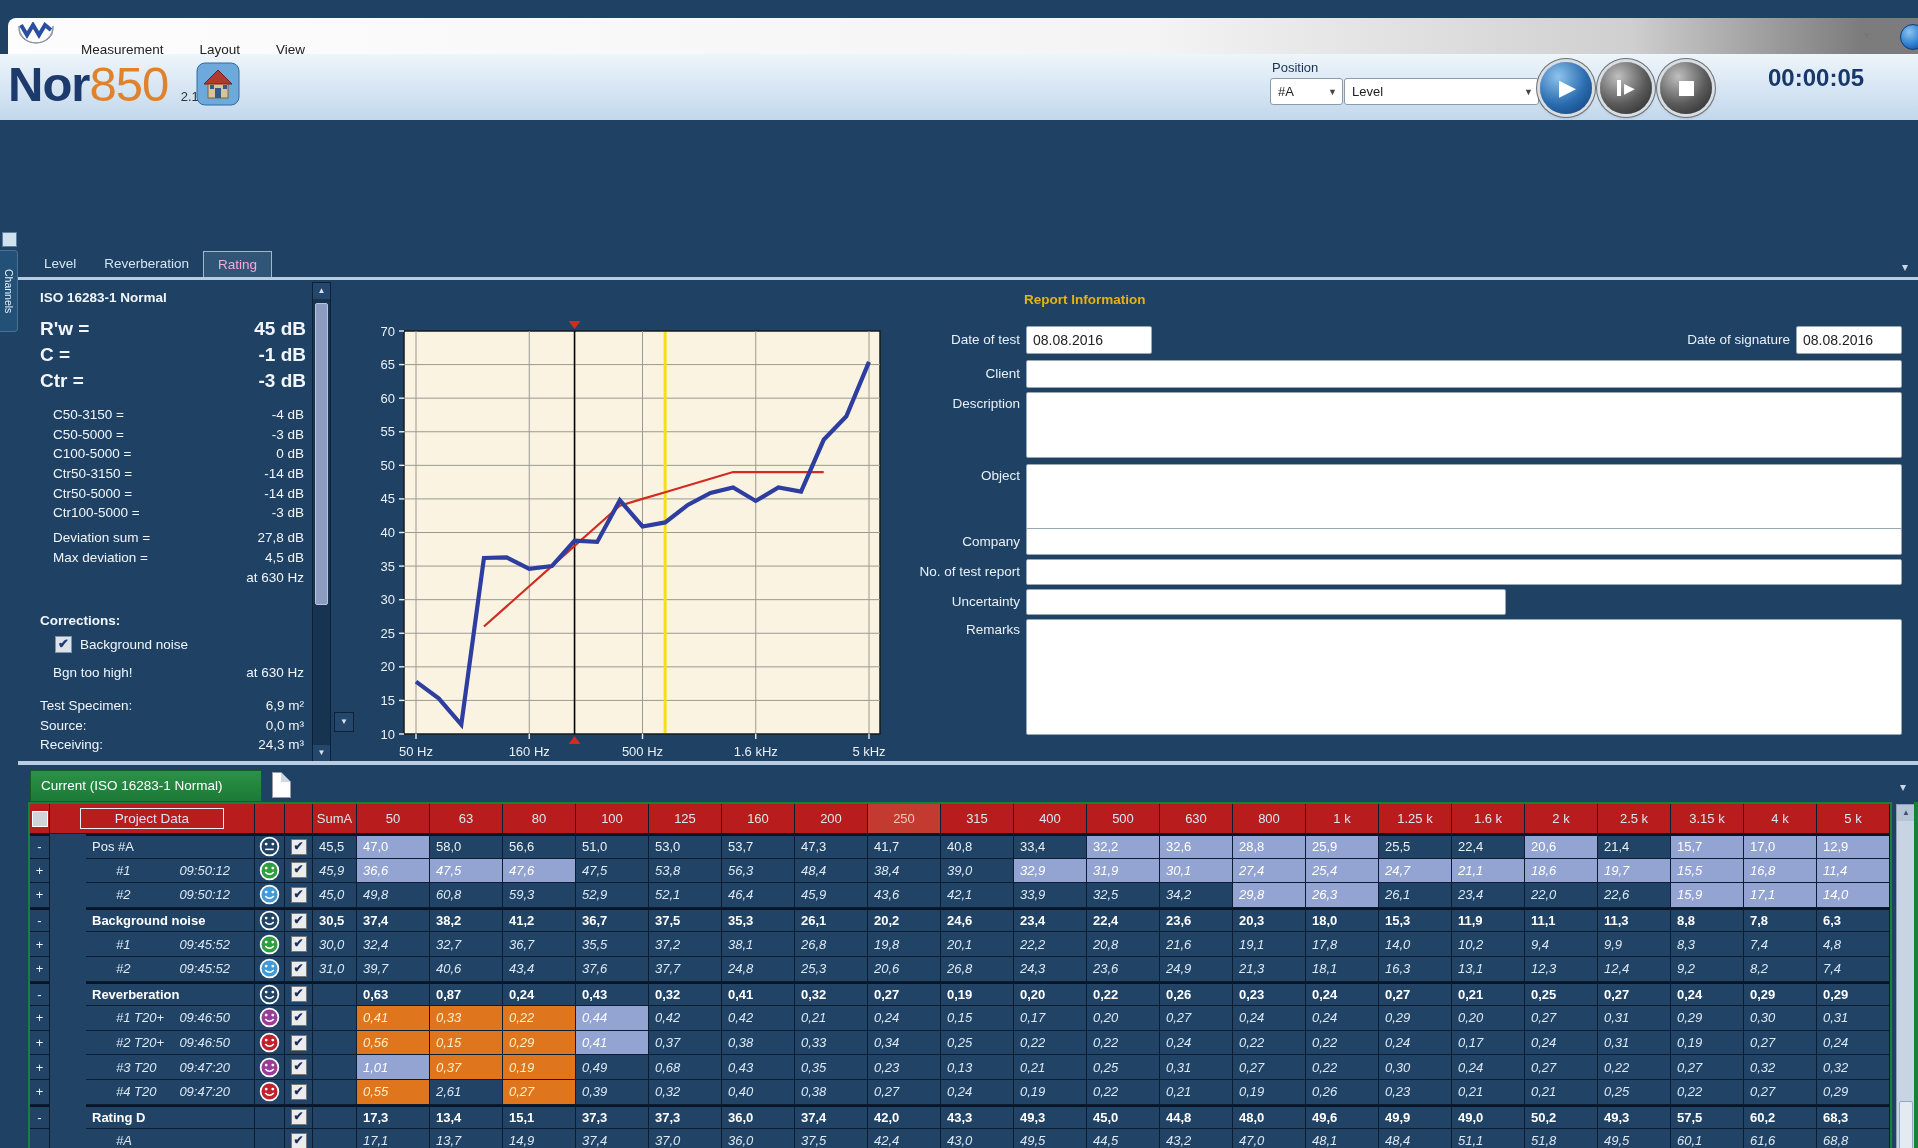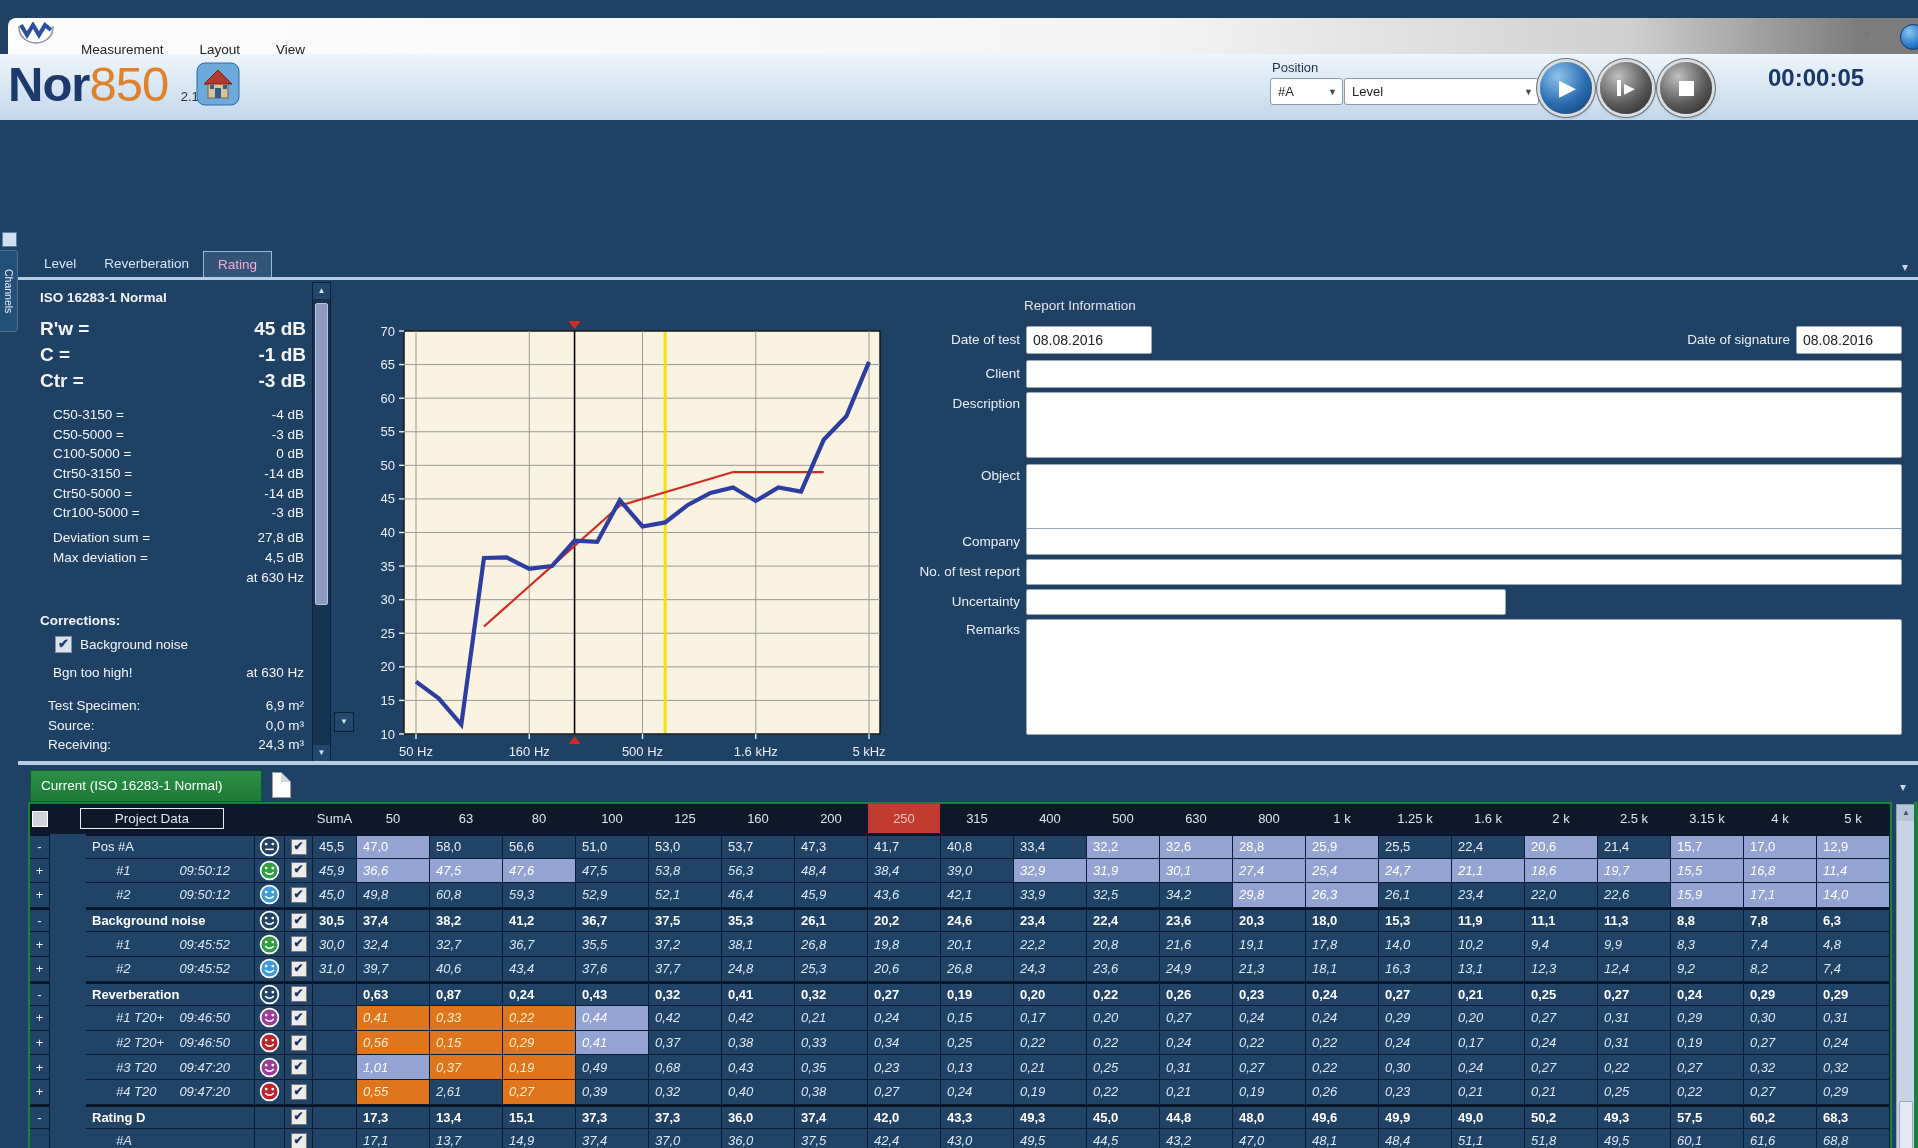--- a/index.html
+++ b/index.html
@@ -67,53 +67,53 @@
   #spec-vals{left:53px;top:287px;width:251px;}
   #spec-vals .ip-row{height:19.7px;font-size:13.5px;}
   #dev-vals{left:53px;top:410px;width:251px;}
   #dev-vals .ip-row{height:20px;font-size:13.5px;}
   .corr-label{left:40px;top:493px;font-size:13.5px;font-weight:bold;}
   .bgn-check{left:55px;top:516px;display:flex;align-items:center;gap:8px;font-size:13.5px;}
   .cbx{width:15px;height:15px;background:#dde3ea;border:1px solid #8294a5;color:#233a77;
     font-size:13px;line-height:14px;text-align:center;font-weight:bold;}
   #bgn-warning{left:53px;top:545px;width:251px;font-size:13.5px;}
   #geometry{left:40px;top:578px;width:264px;}
-  #geometry .ip-row{height:19.7px;font-size:13.5px;margin-left:8px;}
+  #geometry .ip-row{height:19.7px;font-size:13.5px;}
   
   .vscroll{position:absolute;background:#16334f;border:1px solid #0d2238;}
   .sb-btn{position:absolute;left:0;width:100%;height:16px;background:#24476b;color:#d7e2ef;
     font-size:8px;text-align:center;line-height:16px;}
   .sb-thumb{position:absolute;left:2px;right:2px;background:#8b9cc0;border:1px solid #b8c4dd;border-radius:2px;}
   .mini-down{position:absolute;width:18px;height:18px;background:#24476b;border:1px solid #0d2238;
     color:#d7e2ef;font-size:8px;text-align:center;line-height:18px;}
   
   #chartbox{position:absolute;left:350px;top:190px;}
   
   .rlabel{position:absolute;color:#e9f0f8;font-size:13.5px;text-align:right;}
-  .rtitle{position:absolute;left:1024px;top:178px;color:#e5e5e5;font-size:13.5px;font-weight:normal;}
+  .rtitle{position:absolute;left:1024px;top:172px;color:#eab308;font-size:13.5px;font-weight:bold;}
   .rfield{position:absolute;background:#fff;border:1px solid #9aa7b4;border-radius:2px;
     font-family:"Liberation Sans",sans-serif;font-size:14px;color:#222;padding:0 6px;box-sizing:border-box;}
   textarea.rfield{resize:none;padding-top:4px;}
   .divider{position:absolute;left:18px;top:641px;width:1900px;height:4px;background:#b9cde2;}
   
   .green-tab{position:absolute;left:30px;top:650px;width:232px;height:32px;
     background:linear-gradient(#2c9147,#1c7a37);border:1px solid #0f5c26;box-sizing:border-box;
     color:#fff;font-size:13.5px;line-height:30px;padding-left:10px;}
   .doc-icon{position:absolute;left:272px;top:652px;width:17px;height:24px;background:#fff;
     border:1px solid #99a;}
   .doc-icon:before{content:"";position:absolute;right:-1px;top:-1px;border:5px solid #1e4164;
     border-left-color:#cfd6de;border-bottom-color:#cfd6de;}
   .tab-row-chev{position:absolute;right:12px;top:660px;color:#c8d8e8;font-size:12px;}
   #grid{position:absolute;left:28px;top:682px;display:grid;
     grid-template-columns:20px 205px 30px 28px 44px repeat(21,73px);
     grid-template-rows:30px repeat(17,24.6px);
     border:2px solid #17813a;background:#204366;}
   .c{border-right:1px solid #0c1d33;border-bottom:1px solid #0c1d33;font-size:13px;color:#e9f0f8;
     display:flex;align-items:center;padding-left:6px;overflow:hidden;white-space:nowrap;box-sizing:border-box;}
-  .th{justify-content:center;padding-left:0;color:#d9e6f3;background:#0f172a;}
+  .th{justify-content:center;padding-left:0;color:#d9e6f3;background:#b91c1c;}
   .red-h{background:#c23a30;color:#f3c3bd;}
   .bold{font-weight:bold;color:#fff;}
   .sub{font-style:italic;color:#dce8f4;}
   .hl{background:#93a4d2;color:#fff;}
   .orange{background:#df751c;color:#fbf0c9;}
   .gt{border-top:2px solid #091526;}
   .label-cell{padding-right:24px;margin-left:36px;}
   .label-cell .tm{margin-left:auto;}
   .label-cell.indent{padding-left:30px;}
   .pd-box{border:1px solid #e8eef5;padding:2px 34px;font-size:13.5px;}

